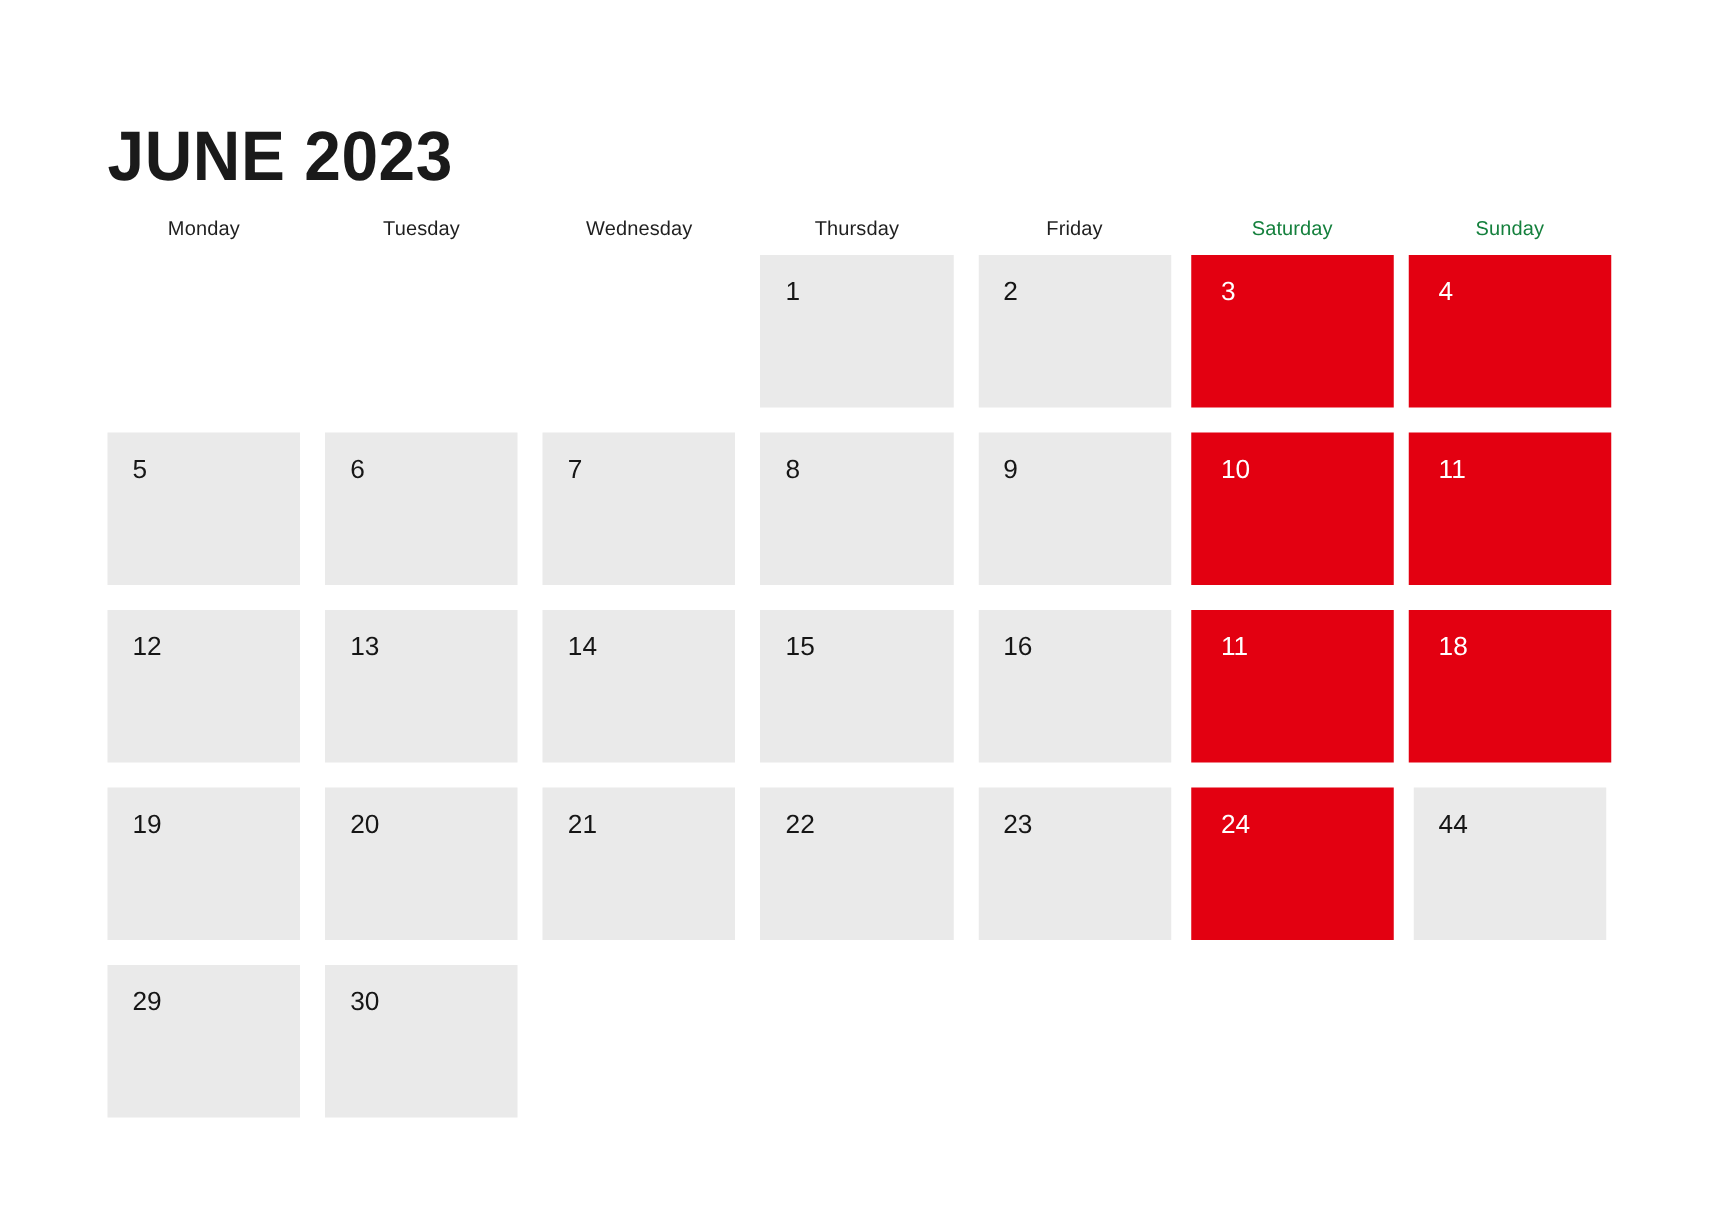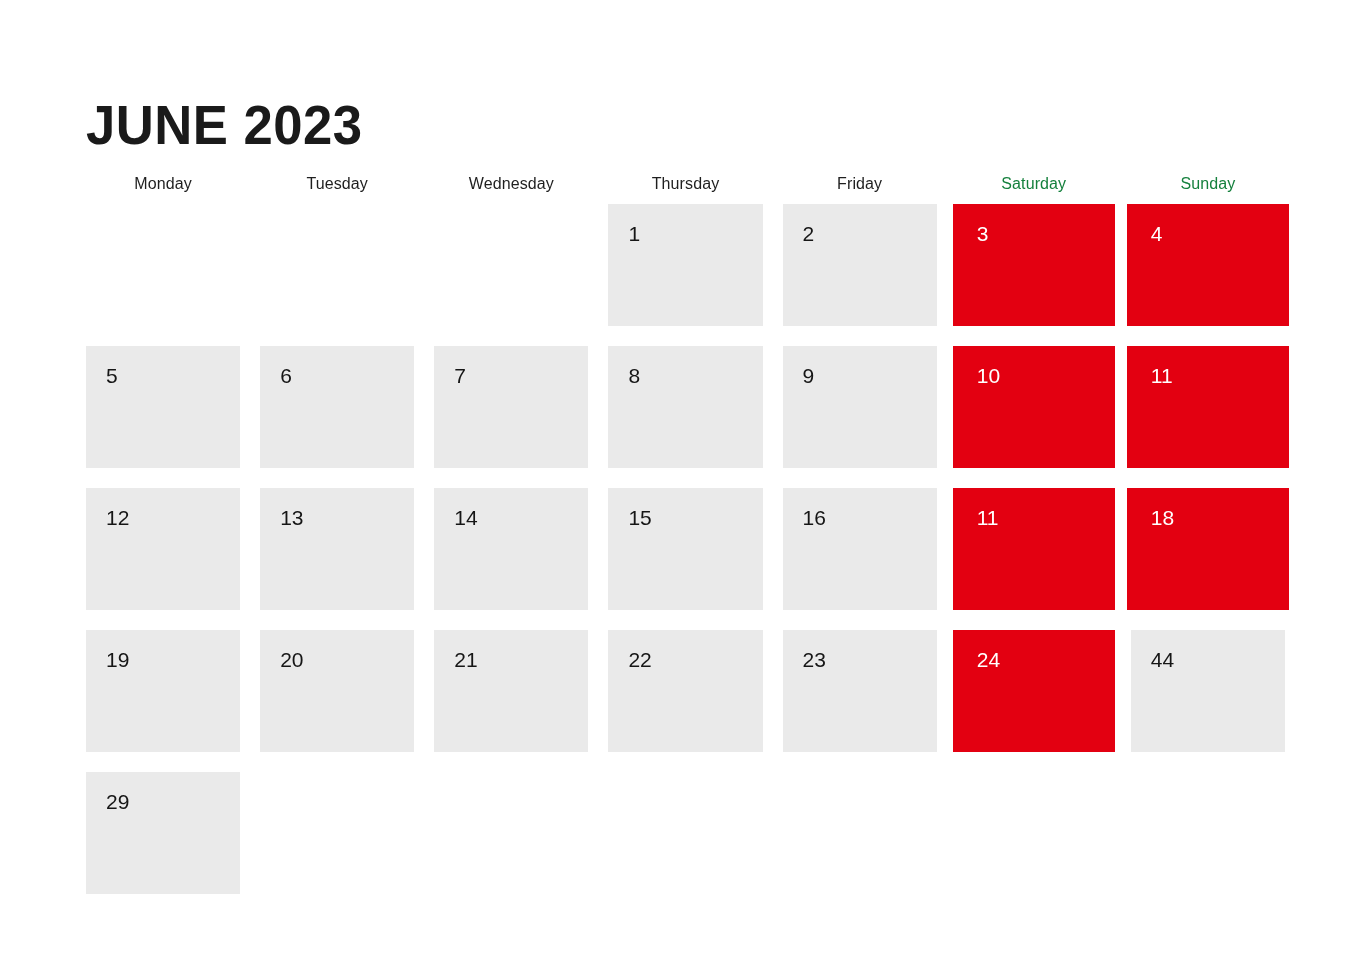--- a/index.html
+++ b/index.html
@@ -183,17 +183,20 @@
       </div>
       <div class="day-cell weekend">
         <span class="day-number">24</span>
       </div>
       <div class="day-cell">
         <span class="day-number">44</span>
       </div>
       <div class="day-cell">
         <span class="day-number">29</span>
       </div>
+      <div class="day-cell">
+        <span class="day-number">30</span>
+      </div>
       <div class="day-cell weekend empty"></div>
       <div class="day-cell weekend empty"></div>
     </div>
 
 </div>
 
 </body></html>

